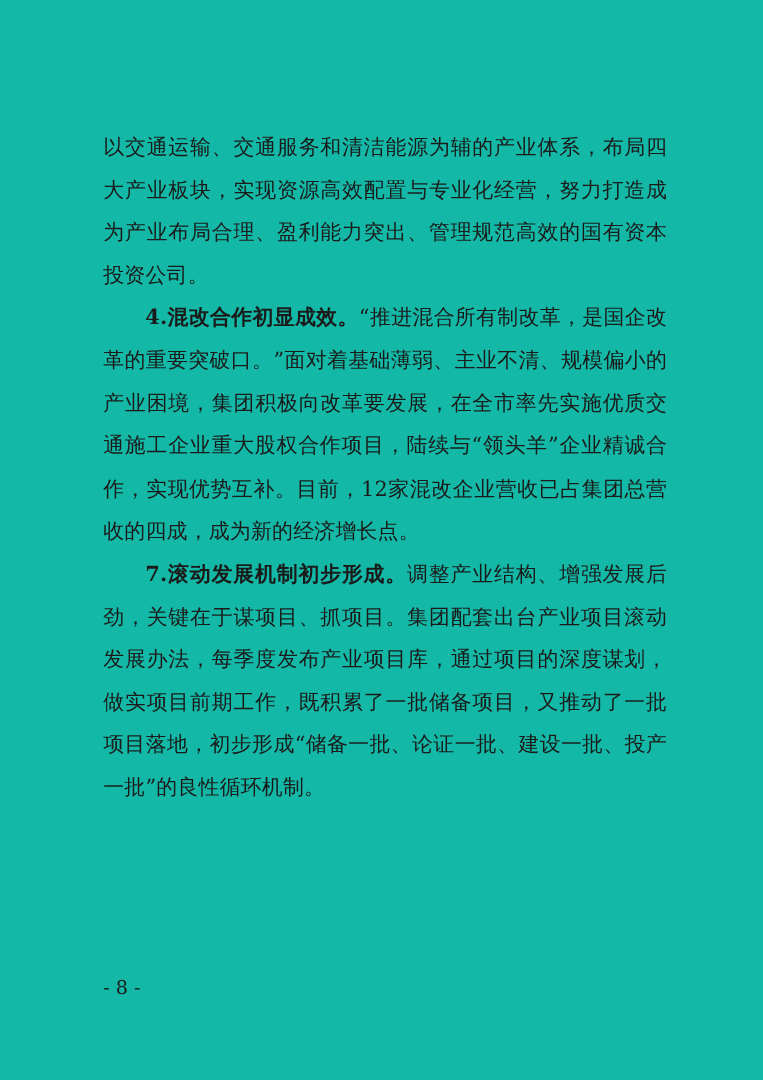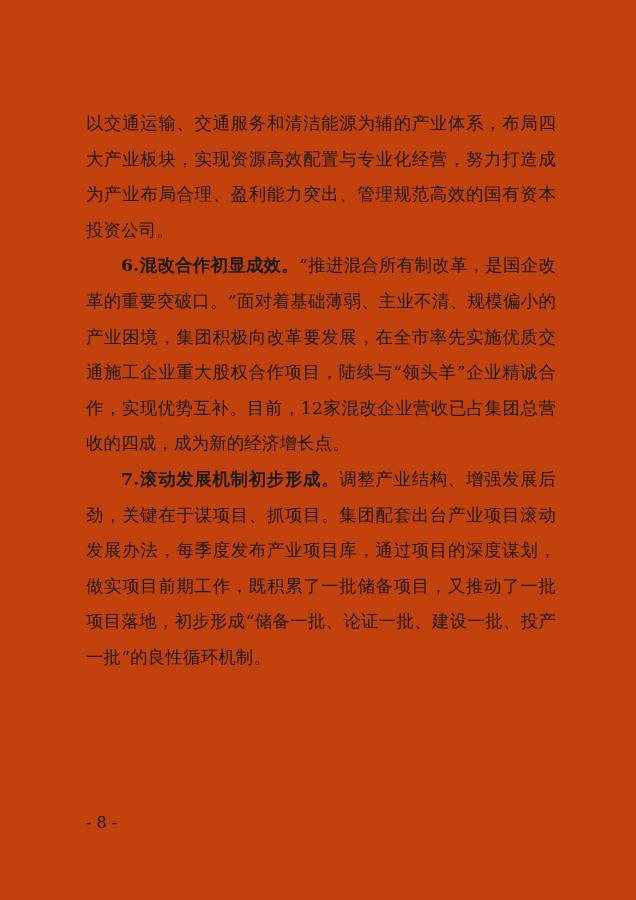--- a/index.html
+++ b/index.html
@@ -14,21 +14,21 @@
     color: #1a1a1a;
     position: relative;
     overflow: hidden;
   }
   .page {
     position: absolute;
     left: 0;
     top: 0;
     width: 636px;
     height: 900px;
-    background: #c2410c;
+    background: #14b8a6;
   }
   .body-area {
     position: absolute;
     left: 86px;
     top: 106px;
     width: 470px;
   }
   p.para {
     margin: 0 0 0 0;
     font-size: 17.4px;
@@ -62,21 +62,21 @@
 <div class="page">
 
   <div class="body-area">
 
     <p class="para">
       <span>以交通运输、交通服务和清洁能源为辅的产业体系，布局四大产业板块，实现资源高效配置与专业化经营，努力打造成为产业布局合理、盈利能力突出、管理规范高效的国有资本投资公司。</span>
     </p>
 
 
     <p class="para indent">
-      <span class="lead">6.混改合作初显成效。</span><span>“推进混合所有制改革，是国企改革的重要突破口。”面对着基础薄弱、主业不清、规模偏小的产业困境，集团积极向改革要发展，在全市率先实施优质交通施工企业重大股权合作项目，陆续与“领头羊”企业精诚合作，实现优势互补。目前，12家混改企业营收已占集团总营收的四成，成为新的经济增长点。</span>
+      <span class="lead">4.混改合作初显成效。</span><span>“推进混合所有制改革，是国企改革的重要突破口。”面对着基础薄弱、主业不清、规模偏小的产业困境，集团积极向改革要发展，在全市率先实施优质交通施工企业重大股权合作项目，陆续与“领头羊”企业精诚合作，实现优势互补。目前，12家混改企业营收已占集团总营收的四成，成为新的经济增长点。</span>
     </p>
 
     <p class="para indent">
       <span class="lead">7.滚动发展机制初步形成。</span><span>调整产业结构、增强发展后劲，关键在于谋项目、抓项目。集团配套出台产业项目滚动发展办法，每季度发布产业项目库，通过项目的深度谋划，做实项目前期工作，既积累了一批储备项目，又推动了一批项目落地，初步形成“储备一批、论证一批、建设一批、投产一批”的良性循环机制。</span>
     </p>
 
   </div>
 
   <div class="footer">- 8 -</div>
 

